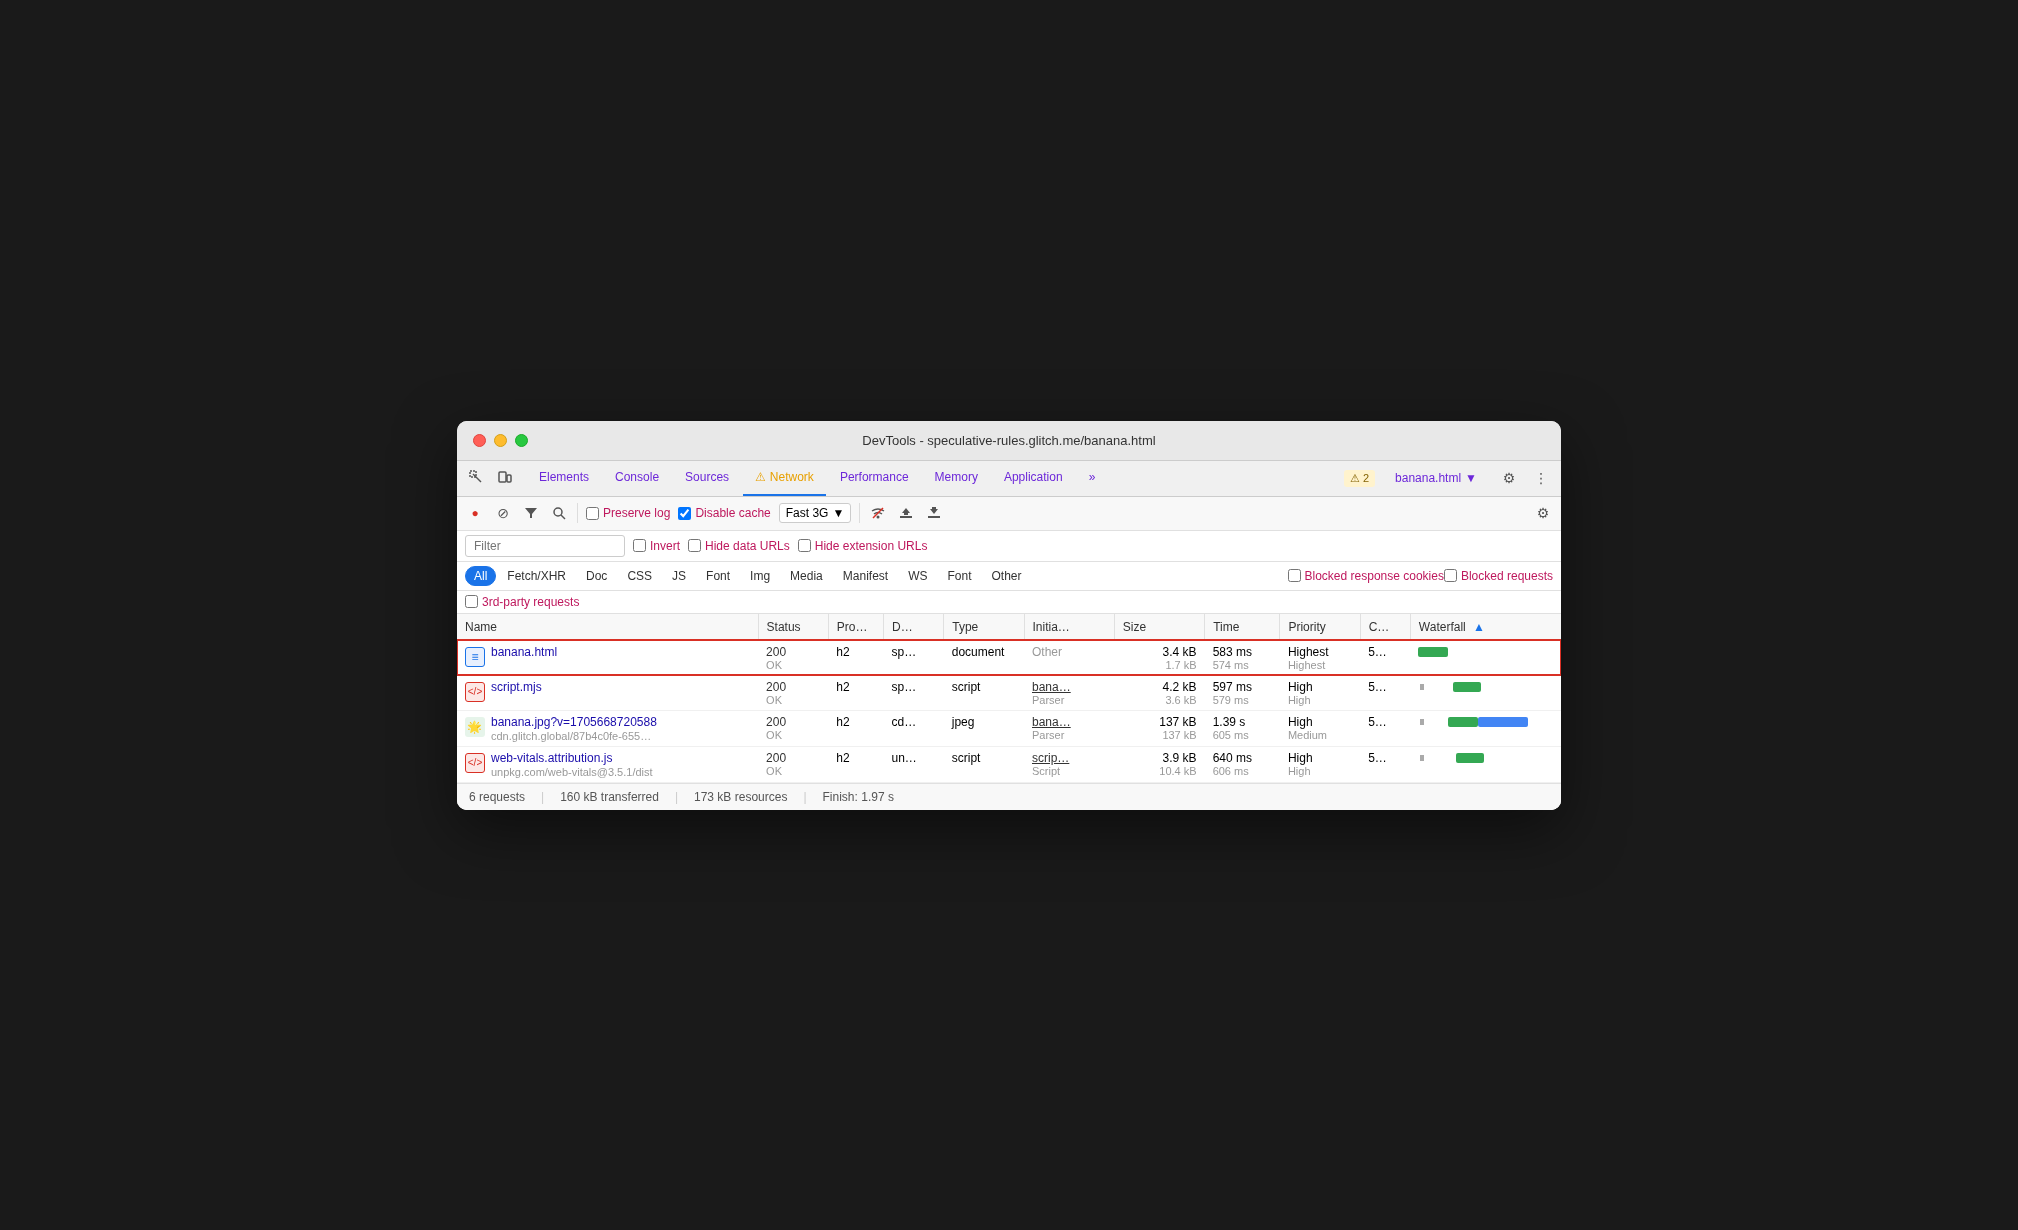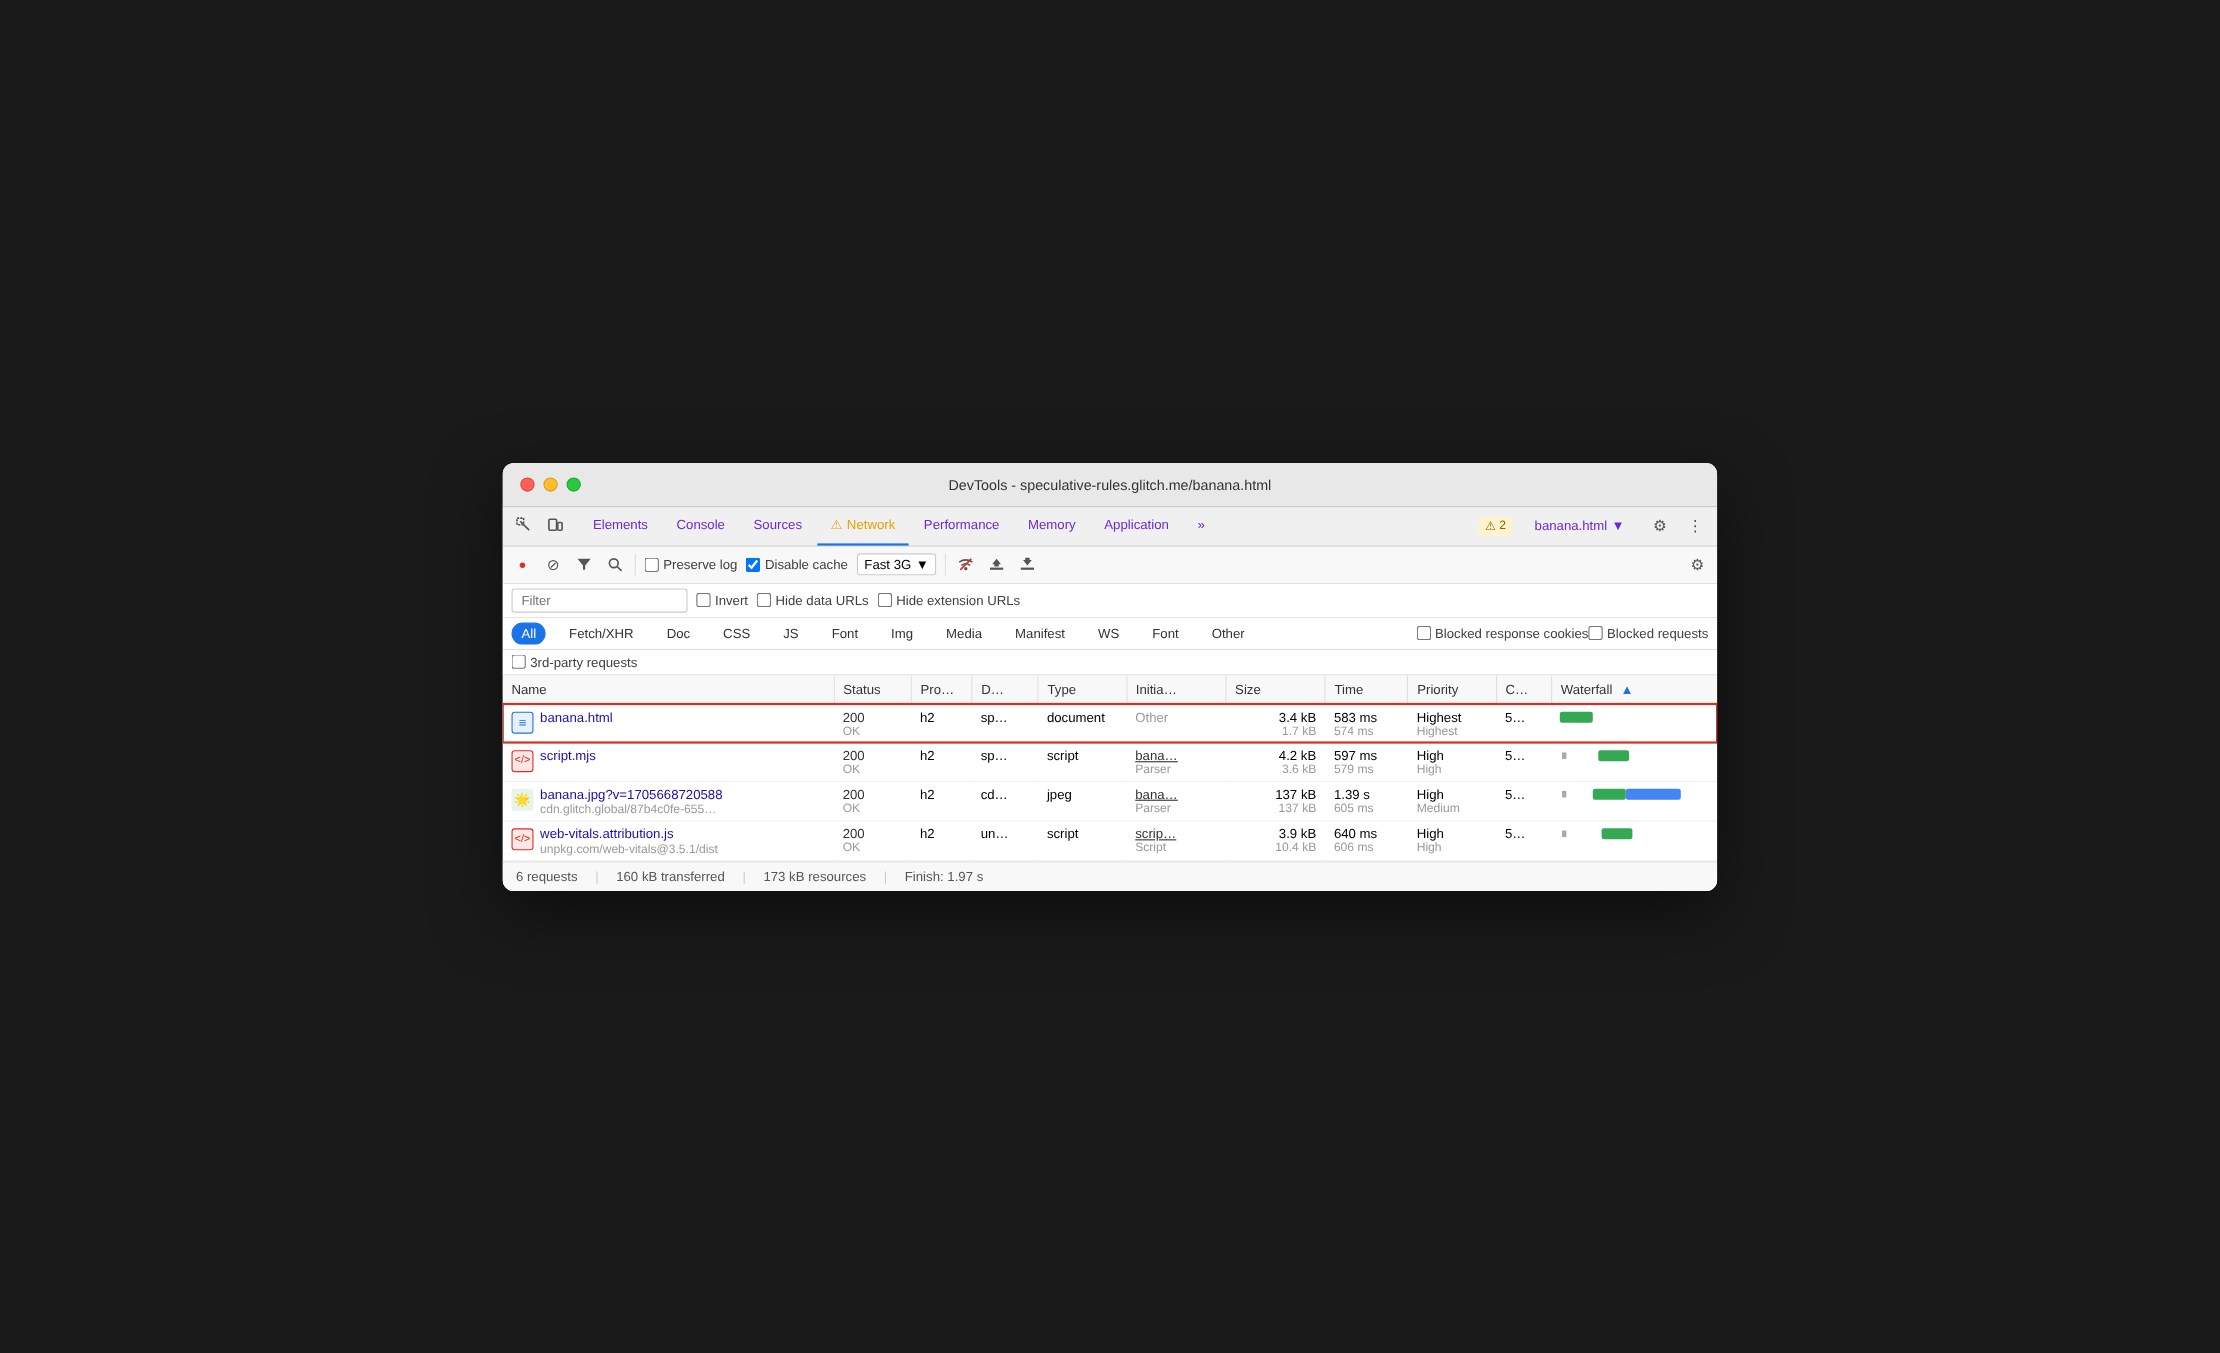--- a/index.html
+++ b/index.html
@@ -138,21 +138,21 @@
       width: 1px;
       height: 20px;
       background: #ddd;
     }
     .checkbox-group {
       display: flex;
       align-items: center;
       gap: 4px;
     }
     .checkbox-group input { margin: 0; }
-    .checkbox-group label { font-size: 12px; color: #404040; }
+    .checkbox-group label { font-size: 12px; color: #be185d; }
     .network-throttle {
       display: flex;
       align-items: center;
       gap: 4px;
       border: 1px solid #ccc;
       border-radius: 3px;
       padding: 2px 6px;
       font-size: 12px;
       background: white;
       cursor: pointer;
@@ -194,21 +194,21 @@
       color: #333;
       background: transparent;
     }
     .type-btn.active {
       background: #1a73e8;
       color: white;
       border-color: #1a73e8;
     }
     .type-btn-group {
       display: flex;
-      gap: 12px;
+      gap: 2px;
     }
     .blocked-group {
       margin-left: auto;
       display: flex;
       align-items: center;
     }
     
     .third-party-row {
       border-bottom: 1px solid #e0e0e0;
       padding: 4px 8px;

